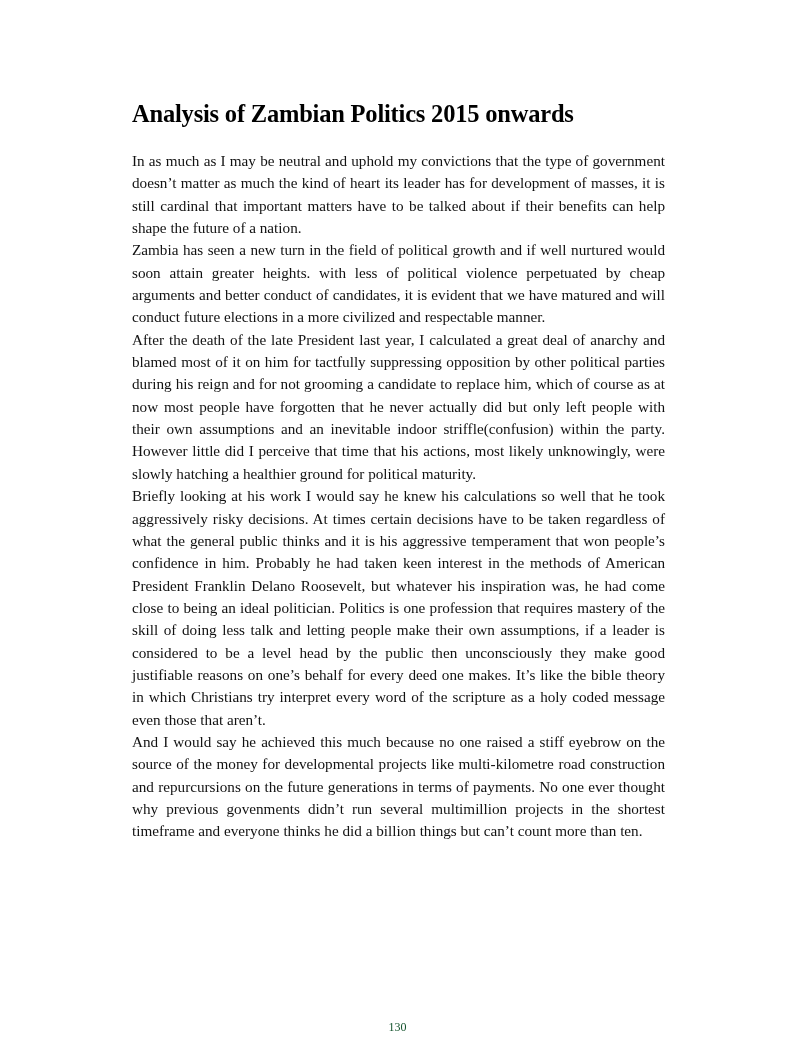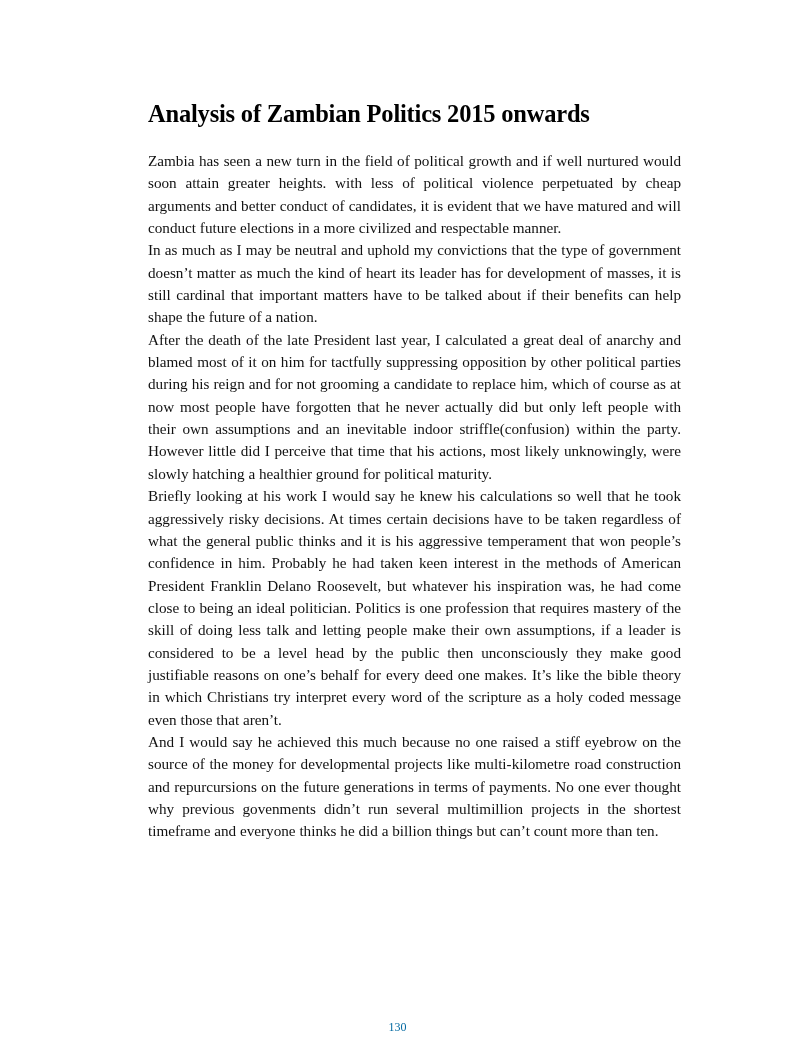--- a/index.html
+++ b/index.html
@@ -10,21 +10,21 @@
     body {
       width: 795px;
       height: 1063px;
       position: relative;
       overflow: hidden;
       font-family: "Liberation Serif", "DejaVu Serif", serif;
       color: #111111;
     }
     .page {
       position: absolute;
-      left: 148px;
+      left: 132px;
       top: 98px;
       width: 533px;
     }
     .title {
       font-family: "Liberation Serif", "DejaVu Serif", serif;
       font-weight: bold;
       font-size: 24.5px;
       line-height: 32px;
       margin: 0 0 20px 0;
       letter-spacing: -0.2px;
@@ -43,31 +43,31 @@
     .para.last {
       text-align-last: justify;
     }
     .page-number {
       position: absolute;
       left: 0;
       width: 795px;
       top: 1020px;
       text-align: center;
       font-size: 12px;
-      color: #0369a1;
+      color: #14532d;
       font-family: "Liberation Serif", "DejaVu Serif", serif;
     }
   </style>
 </head>
 <body>
 
 <div class="page">
   <h1 class="title">Analysis of Zambian Politics 2015 onwards</h1>
   <div class="body-text">
+    <p class="para">In as much as I may be neutral and uphold my convictions that the type of government doesn’t matter as much the kind of heart its leader has for development of masses, it is still cardinal that important matters have to be talked about if their benefits can help shape the future of a nation.</p>
     <p class="para">Zambia has seen a new turn in the field of political growth and if well nurtured would soon attain greater heights. with less of political violence perpetuated by cheap arguments and better conduct of candidates, it is evident that we have matured and will conduct future elections in a more civilized and respectable manner.</p>
-    <p class="para">In as much as I may be neutral and uphold my convictions that the type of government doesn’t matter as much the kind of heart its leader has for development of masses, it is still cardinal that important matters have to be talked about if their benefits can help shape the future of a nation.</p>
     <p class="para">After the death of the late President last year, I calculated a great deal of anarchy and blamed most of it on him for tactfully suppressing opposition by other political parties during his reign and for not grooming a candidate to replace him, which of course as at now most people have forgotten that he never actually did but only left people with their own assumptions and an inevitable indoor striffle(confusion) within the party. However little did I perceive that time that his actions, most likely unknowingly, were slowly hatching a healthier ground for political maturity.</p>
     <p class="para">Briefly looking at his work I would say he knew his calculations so well that he took aggressively risky decisions. At times certain decisions have to be taken regardless of what the general public thinks and it is his aggressive temperament that won people’s confidence in him. Probably he had taken keen interest in the methods of American President Franklin Delano Roosevelt, but whatever his inspiration was, he had come close to being an ideal politician. Politics is one profession that requires mastery of the skill of doing less talk and letting people make their own assumptions, if a leader is considered to be a level head by the public then unconsciously they make good justifiable reasons on one’s behalf for every deed one makes. It’s like the bible theory in which Christians try interpret every word of the scripture as a holy coded message even those that aren’t.</p>
     <p class="para">And I would say he achieved this much because no one raised a stiff eyebrow on the source of the money for developmental projects like multi-kilometre road construction and repurcursions on the future generations in terms of payments. No one ever thought why previous govenments didn’t run several multimillion projects in the shortest timeframe and everyone thinks he did a billion things but can’t count more than ten.</p>
   </div>
 </div>
 
 <div class="page-number">130</div>
 
 </body></html>

